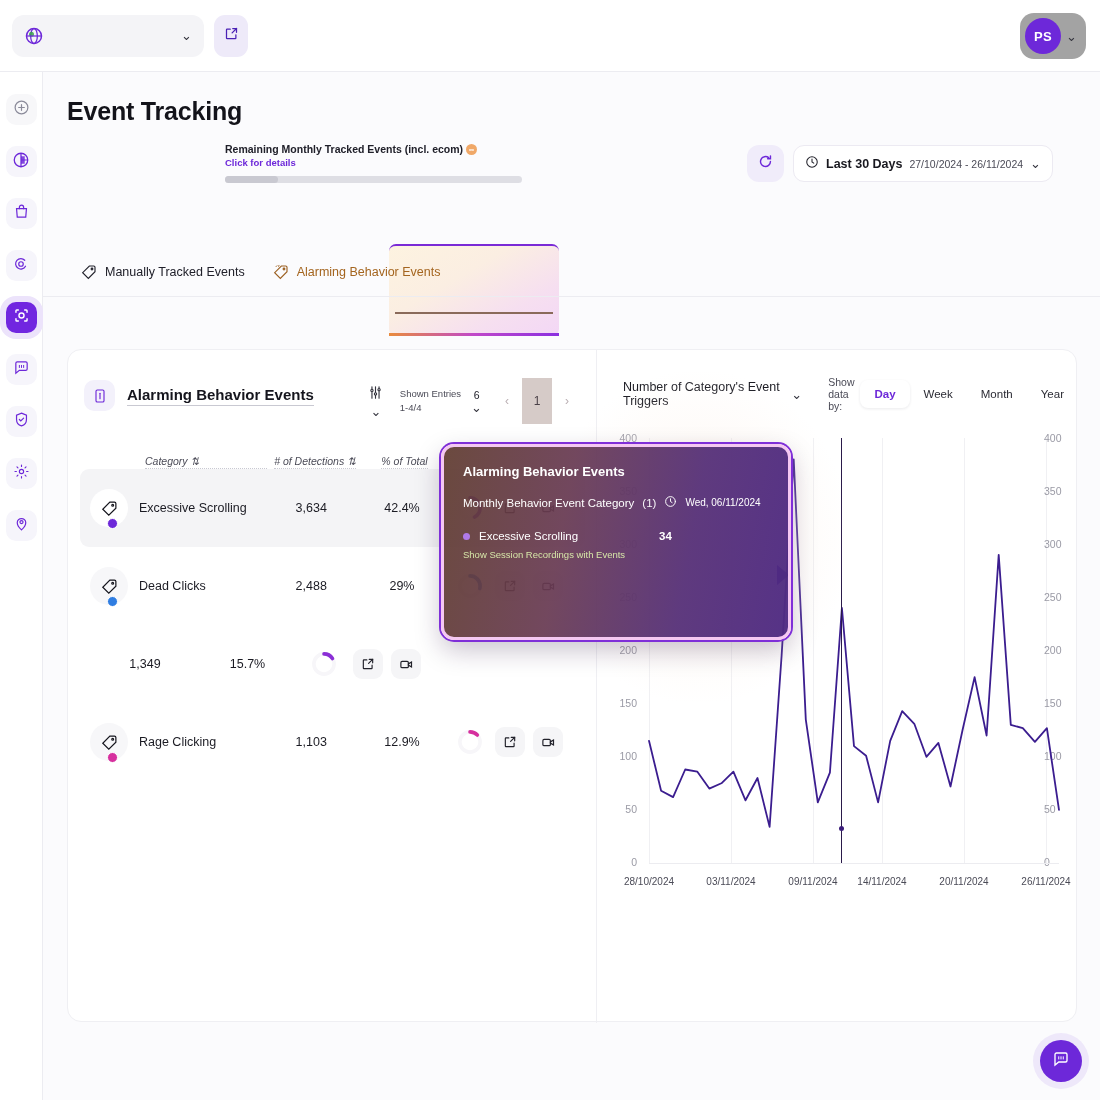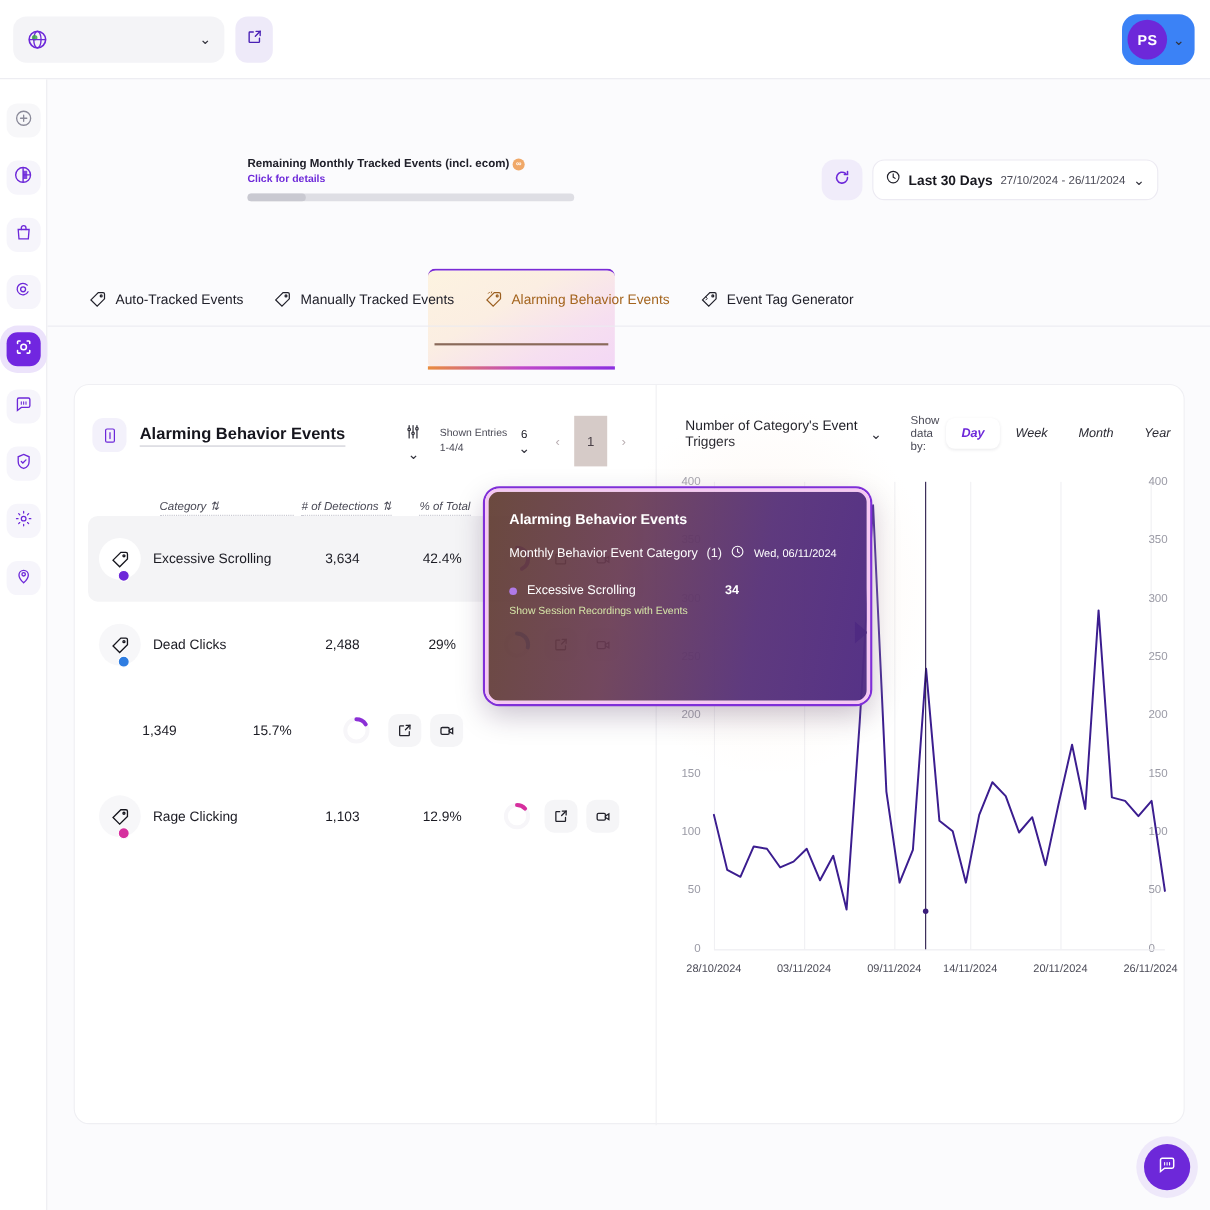--- a/index.html
+++ b/index.html
@@ -24,21 +24,21 @@
   }
   .globe { width:20px; height:20px; flex:0 0 20px; }
   .site-name { flex:1; font-size:12px; color:#4b4b57; white-space:nowrap; overflow:hidden; }
   .chev { color:#33333d; font-size:13px; line-height:1; }
   .ext-btn {
     margin-left:10px; width:34px; height:42px; border-radius:11px;
     background:#eeeaf9; display:flex; align-items:center; justify-content:center; cursor:pointer;
   }
   .avatar-wrap {
     position:absolute; right:14px; top:13px; height:46px; border-radius:14px;
-    background:#3b82f6; display:flex; align-items:center; gap:5px; padding:0 9px 0 5px; cursor:pointer;
+    background:#a3a3a3; display:flex; align-items:center; gap:5px; padding:0 9px 0 5px; cursor:pointer;
   }
   .avatar {
     width:36px; height:36px; border-radius:50%; background:#6d28d9;
     color:#fff; font-size:13px; font-weight:bold; display:flex; align-items:center; justify-content:center;
     letter-spacing:.4px;
   }
 
   
   .sidebar {
     position:absolute; left:0; top:72px; width:43px; height:1028px;
@@ -142,21 +142,21 @@
   .act-btn { width:30px; height:30px; border-radius:9px; background:#f5f5f7; display:flex; align-items:center; justify-content:center; color:#22222b; cursor:pointer; }
 
   
   .ch-tools { position:absolute; left:15px; top:26px; display:flex; align-items:center; gap:15px; }
   .metric-sel {
     height:34px; display:flex; align-items:center; gap:10px; padding:0 11px;
     background:#ffffff; border-radius:9px; font-size:12.5px; color:#1b1b23; cursor:pointer;
   }
   .by-group { display:flex; align-items:center; gap:6px; }
   .by-label { font-size:10.5px; color:#4b4b57; }
-  .seg { height:28px; display:flex; align-items:center;font-style:italic; }
+  .seg { height:28px; display:flex; align-items:center; }
   .seg .s { padding:0 14px; height:28px; display:flex; align-items:center; font-size:11.5px; color:#2b2b34; border-radius:8px; cursor:pointer; }
   .seg .s.on { background:#ffffff; color:#6d28d9; font-weight:bold; box-shadow:0 1px 3px rgba(20,20,40,.09); }
 
   .plot { position:absolute; left:0; top:78px; width:481px; height:520px; }
   .gridline { position:absolute; width:1px; background:#f0f0f3; top:10px; height:425px; }
   .ytick { position:absolute; font-size:10.5px; color:#9a9aa5; }
   .ytick.l { left:14px; text-align:right; width:26px; }
   .ytick.r { right:8px; width:26px; }
   .xtick { position:absolute; top:448px; font-size:10px; color:#4b4b57; transform:translateX(-50%); white-space:nowrap; }
   .axisline { position:absolute; left:52px; top:435px; width:410px; height:1px; background:#ececf0; }
@@ -298,20 +298,21 @@
           <path d="M12 21s6-5.2 6-10a6 6 0 1 0-12 0c0 4.8 6 10 6 10z"></path>
             <circle cx="12" cy="10" r="2.2"></circle>
         </svg>
       </span>
     </div>
   </div>
 
   <div class="content">
 
     <div class="page-head">
+      <div class="page-title">Event Tracking</div>
       <div class="quota">
         <div class="quota-label">
           <span>Remaining Monthly Tracked Events (incl. ecom)</span><span class="quota-info">∞</span>
         </div>
         <div class="quota-link">Click for details</div>
         <div class="quota-bar">
             <i></i>
           </div>
       </div>
       <div class="range-row">
@@ -340,50 +341,31 @@
     <div class="tab-hl"></div>
     <div class="tabs-border"></div>
     <div class="tabs">
       <div class="tab">
         <span class="ticon">
           <svg width="16" height="16" viewBox="0 0 24 24" fill="none" stroke="currentColor" stroke-width="1.7" stroke-linecap="round">
             <path d="M12.5 3H19a2 2 0 0 1 2 2v6.5L11 21.5 2.5 13 12.5 3z"></path>
               <circle cx="16.5" cy="7.5" r="1.3"></circle>
           </svg>
         </span>
-        <span>Auto-Tracked Events</span>
-      </div>
-      <div class="tab">
-        <span class="ticon">
-          <svg width="16" height="16" viewBox="0 0 24 24" fill="none" stroke="currentColor" stroke-width="1.7" stroke-linecap="round">
-            <path d="M12.5 3H19a2 2 0 0 1 2 2v6.5L11 21.5 2.5 13 12.5 3z"></path>
-              <circle cx="16.5" cy="7.5" r="1.3"></circle>
-          </svg>
-        </span>
         <span>Manually Tracked Events</span>
       </div>
       <div class="tab active" style="z-index:2">
         <span class="ticon">
           <svg width="16" height="16" viewBox="0 0 24 24" fill="none" stroke="currentColor" stroke-width="1.7" stroke-linecap="round">
             <path d="M12.5 3H19a2 2 0 0 1 2 2v6.5L11 21.5 2.5 13 12.5 3z"></path>
               <circle cx="16.5" cy="7.5" r="1.3"></circle>
             <path d="M6 2.5L4.5 4M9 2l-.6 1.6" stroke-width="1.3"></path>
           </svg>
         </span>
         <span>Alarming Behavior Events</span>
-      </div>
-      <div class="tab">
-        <span class="ticon">
-          <svg width="16" height="16" viewBox="0 0 24 24" fill="none" stroke="currentColor" stroke-width="1.7" stroke-linecap="round">
-            <path d="M12.5 3H19a2 2 0 0 1 2 2v6.5L11 21.5 2.5 13 12.5 3z"></path>
-              <circle cx="16.5" cy="7.5" r="1.3"></circle>
-            <path d="M7 9l2 2-2 2" stroke-width="1.3"></path>
-          </svg>
-        </span>
-        <span>Event Tag Generator</span>
       </div>
     </div>
     <div class="tab-underline"></div>
 
     <div class="card">
 
       <div class="card-left">
         <div class="ct-head">
           <div class="ct-badge">
             <svg width="16" height="16" viewBox="0 0 24 24" fill="none" stroke="currentColor" stroke-width="1.7">

